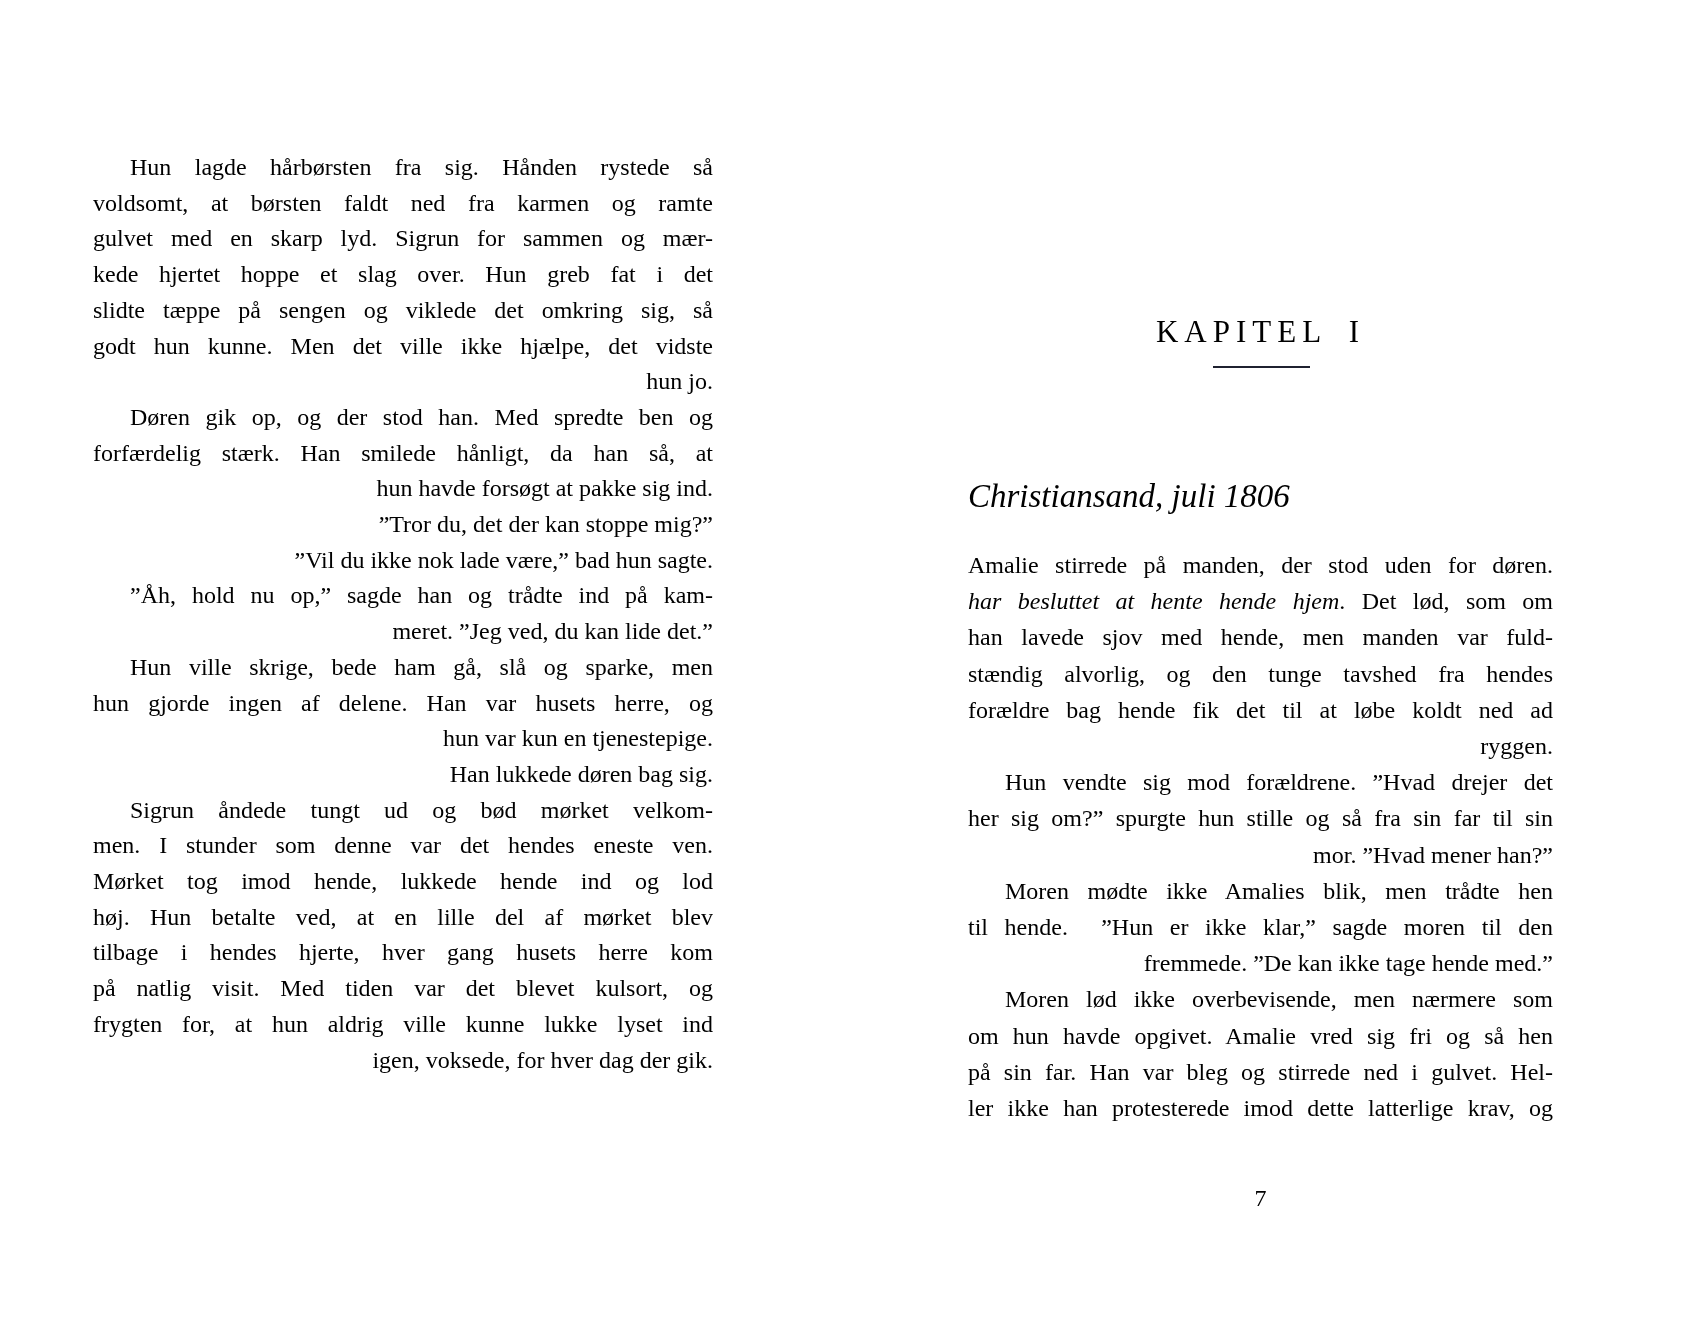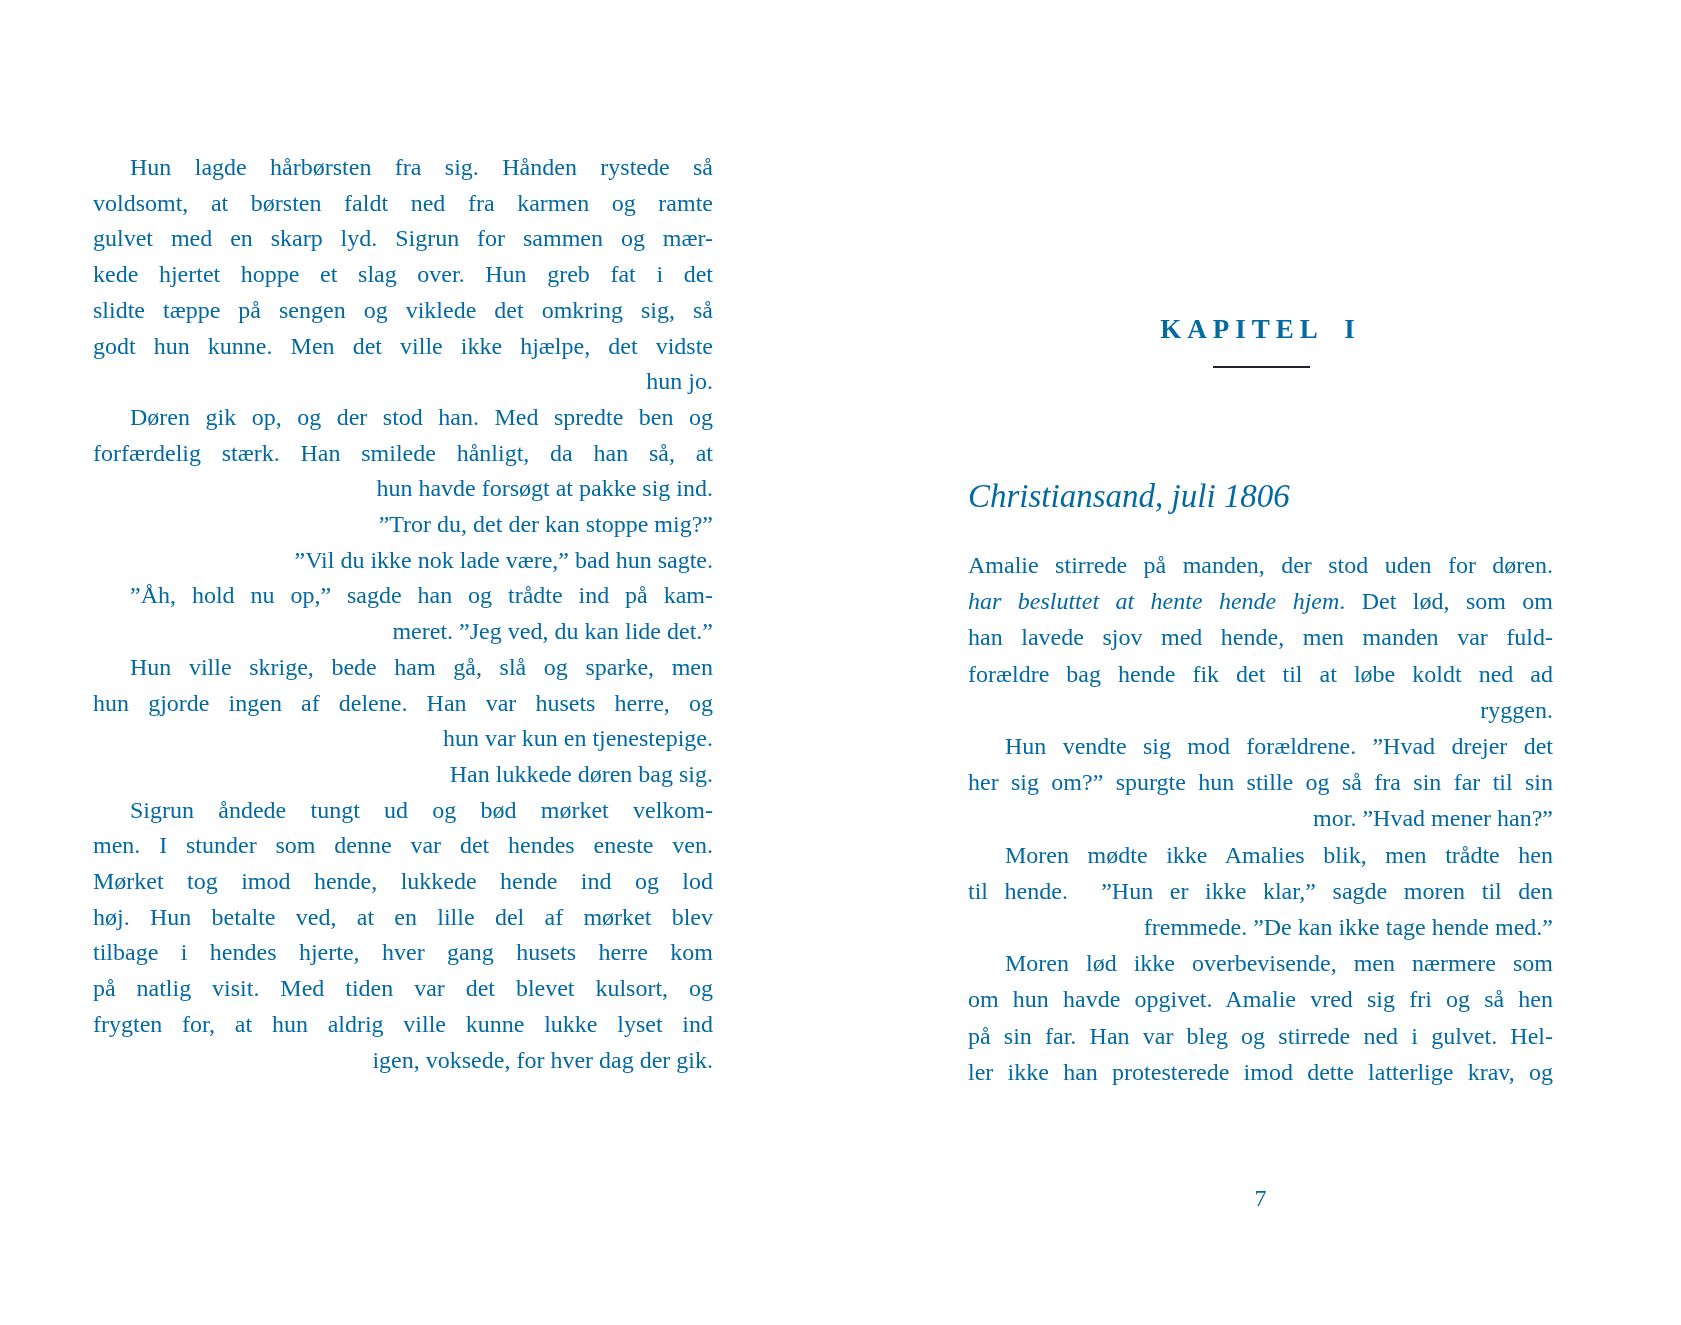--- a/index.html
+++ b/index.html
@@ -7,21 +7,21 @@
     padding: 0;
     background: #ffffff;
   }
   .spread {
     position: relative;
     width: 1681px;
     height: 1325px;
     background: #ffffff;
     overflow: hidden;
     font-family: "Liberation Serif", serif;
-    color: #0369a1;
+    color: #000000;
   }
   .page {
     position: absolute;
     top: 0;
     height: 1325px;
   }
   .page-left  { left: 93px;  width: 620px; }
   .page-right { left: 968px; width: 585px; }
 
   .body-text { position: absolute; width: 100%; font-size: 24px; }
@@ -35,24 +35,23 @@
     -moz-text-align-last: justify;
   }
   .line.ind { text-indent: 37px; }
   .line em { font-style: italic; }
 
   .chapter-heading {
     position: absolute;
     top: 314px;
     width: 100%;
     text-align: center;
-    font-size: 27px;
+    font-size: 31px;
     letter-spacing: 6px;
     word-spacing: 9px;
-    font-weight: bold;
   }
   .chapter-rule {
     position: absolute;
     top: 366px;
     left: 50%;
     margin-left: -48px;
     width: 97px;
     height: 2px;
     background: #1f2130;
   }
@@ -108,20 +107,21 @@
   </div>
 
   <div class="page page-right">
     <div class="chapter-heading">KAPITEL I</div>
     <div class="chapter-rule"></div>
     <div class="dateline">Christiansand, juli 1806</div>
     <div class="body-text">
         <div class="line just"><span>Amalie stirrede på manden, der stod uden for døren.</span></div>
         <div class="line just"><em>har besluttet at hente hende hjem</em><span>. Det lød, som om</span></div>
         <div class="line just"><span>han lavede sjov med hende, men manden var fuld-</span></div>
+        <div class="line just"><span>stændig alvorlig, og den tunge tavshed fra hendes</span></div>
         <div class="line just"><span>forældre bag hende fik det til at løbe koldt ned ad</span></div>
         <div class="line"><span>ryggen.</span></div>
         <div class="line just ind"><span>Hun vendte sig mod forældrene. ”Hvad drejer det</span></div>
         <div class="line just"><span>her sig om?” spurgte hun stille og så fra sin far til sin</span></div>
         <div class="line"><span>mor. ”Hvad mener han?”</span></div>
         <div class="line just ind"><span>Moren mødte ikke Amalies blik, men trådte hen</span></div>
         <div class="line just"><span>til hende.&nbsp; ”Hun er ikke klar,” sagde moren til den</span></div>
         <div class="line"><span>fremmede. ”De kan ikke tage hende med.”</span></div>
         <div class="line just ind"><span>Moren lød ikke overbevisende, men nærmere som</span></div>
         <div class="line just"><span>om hun havde opgivet. Amalie vred sig fri og så hen</span></div>

